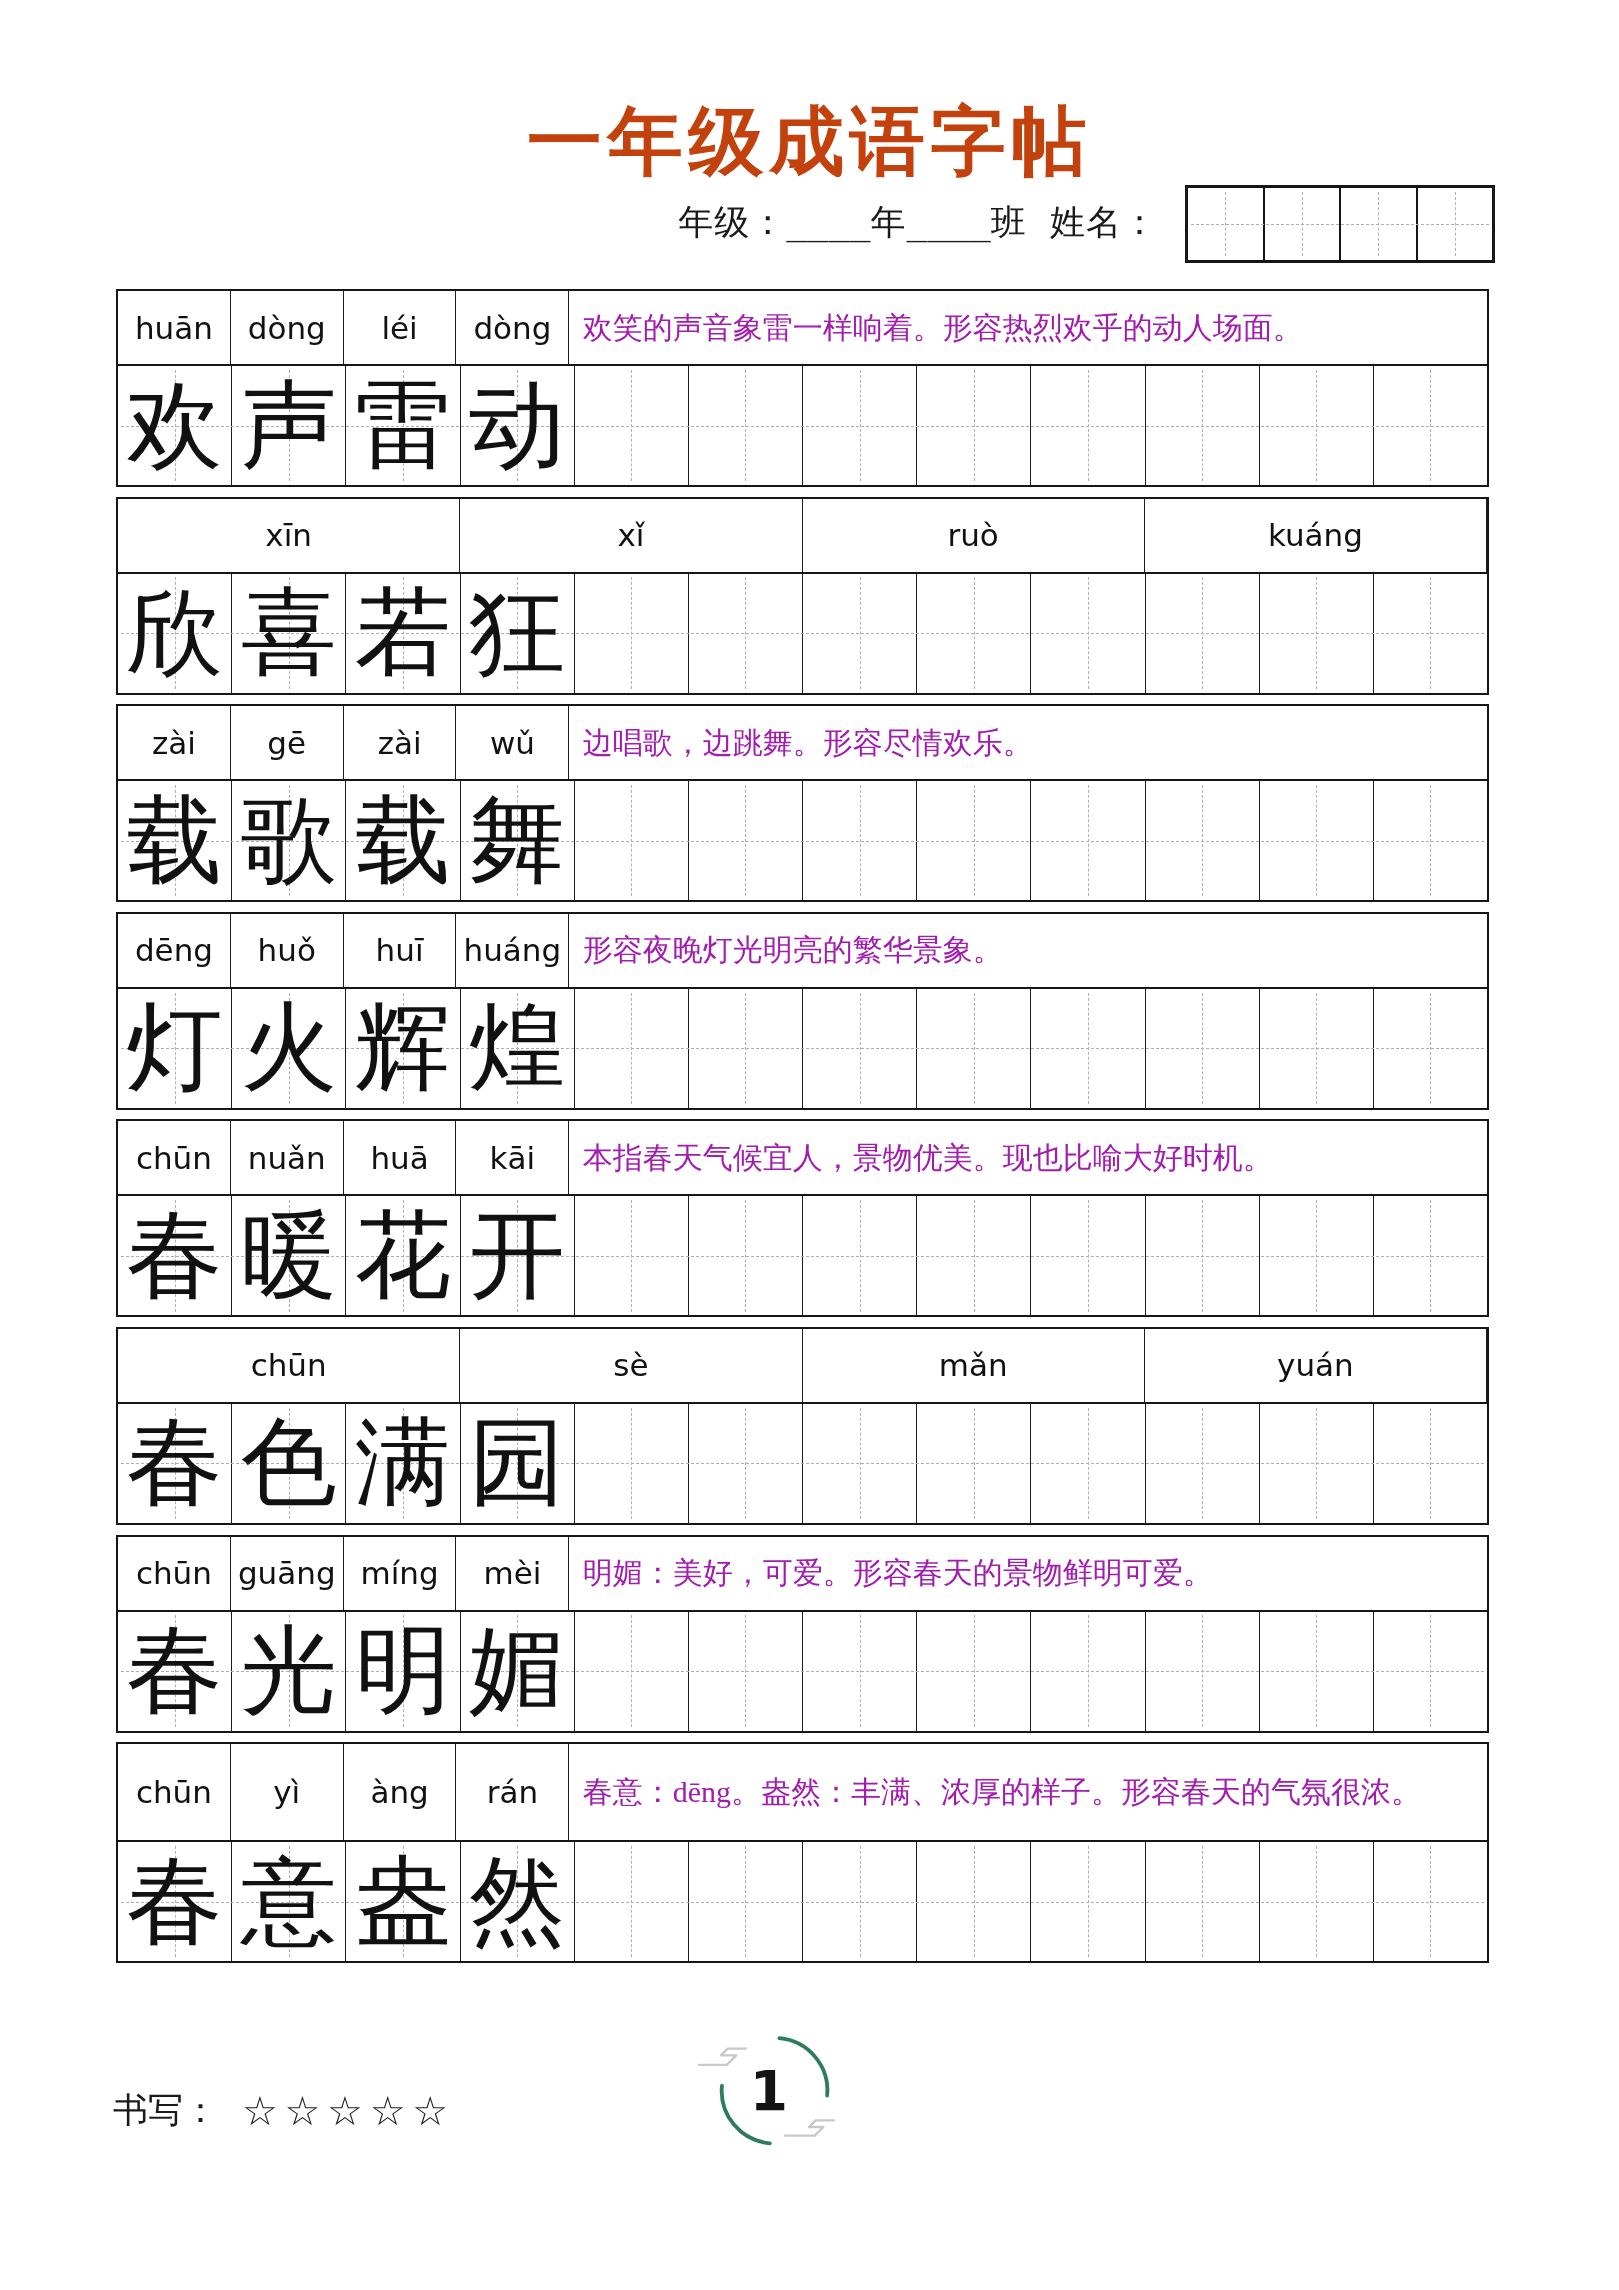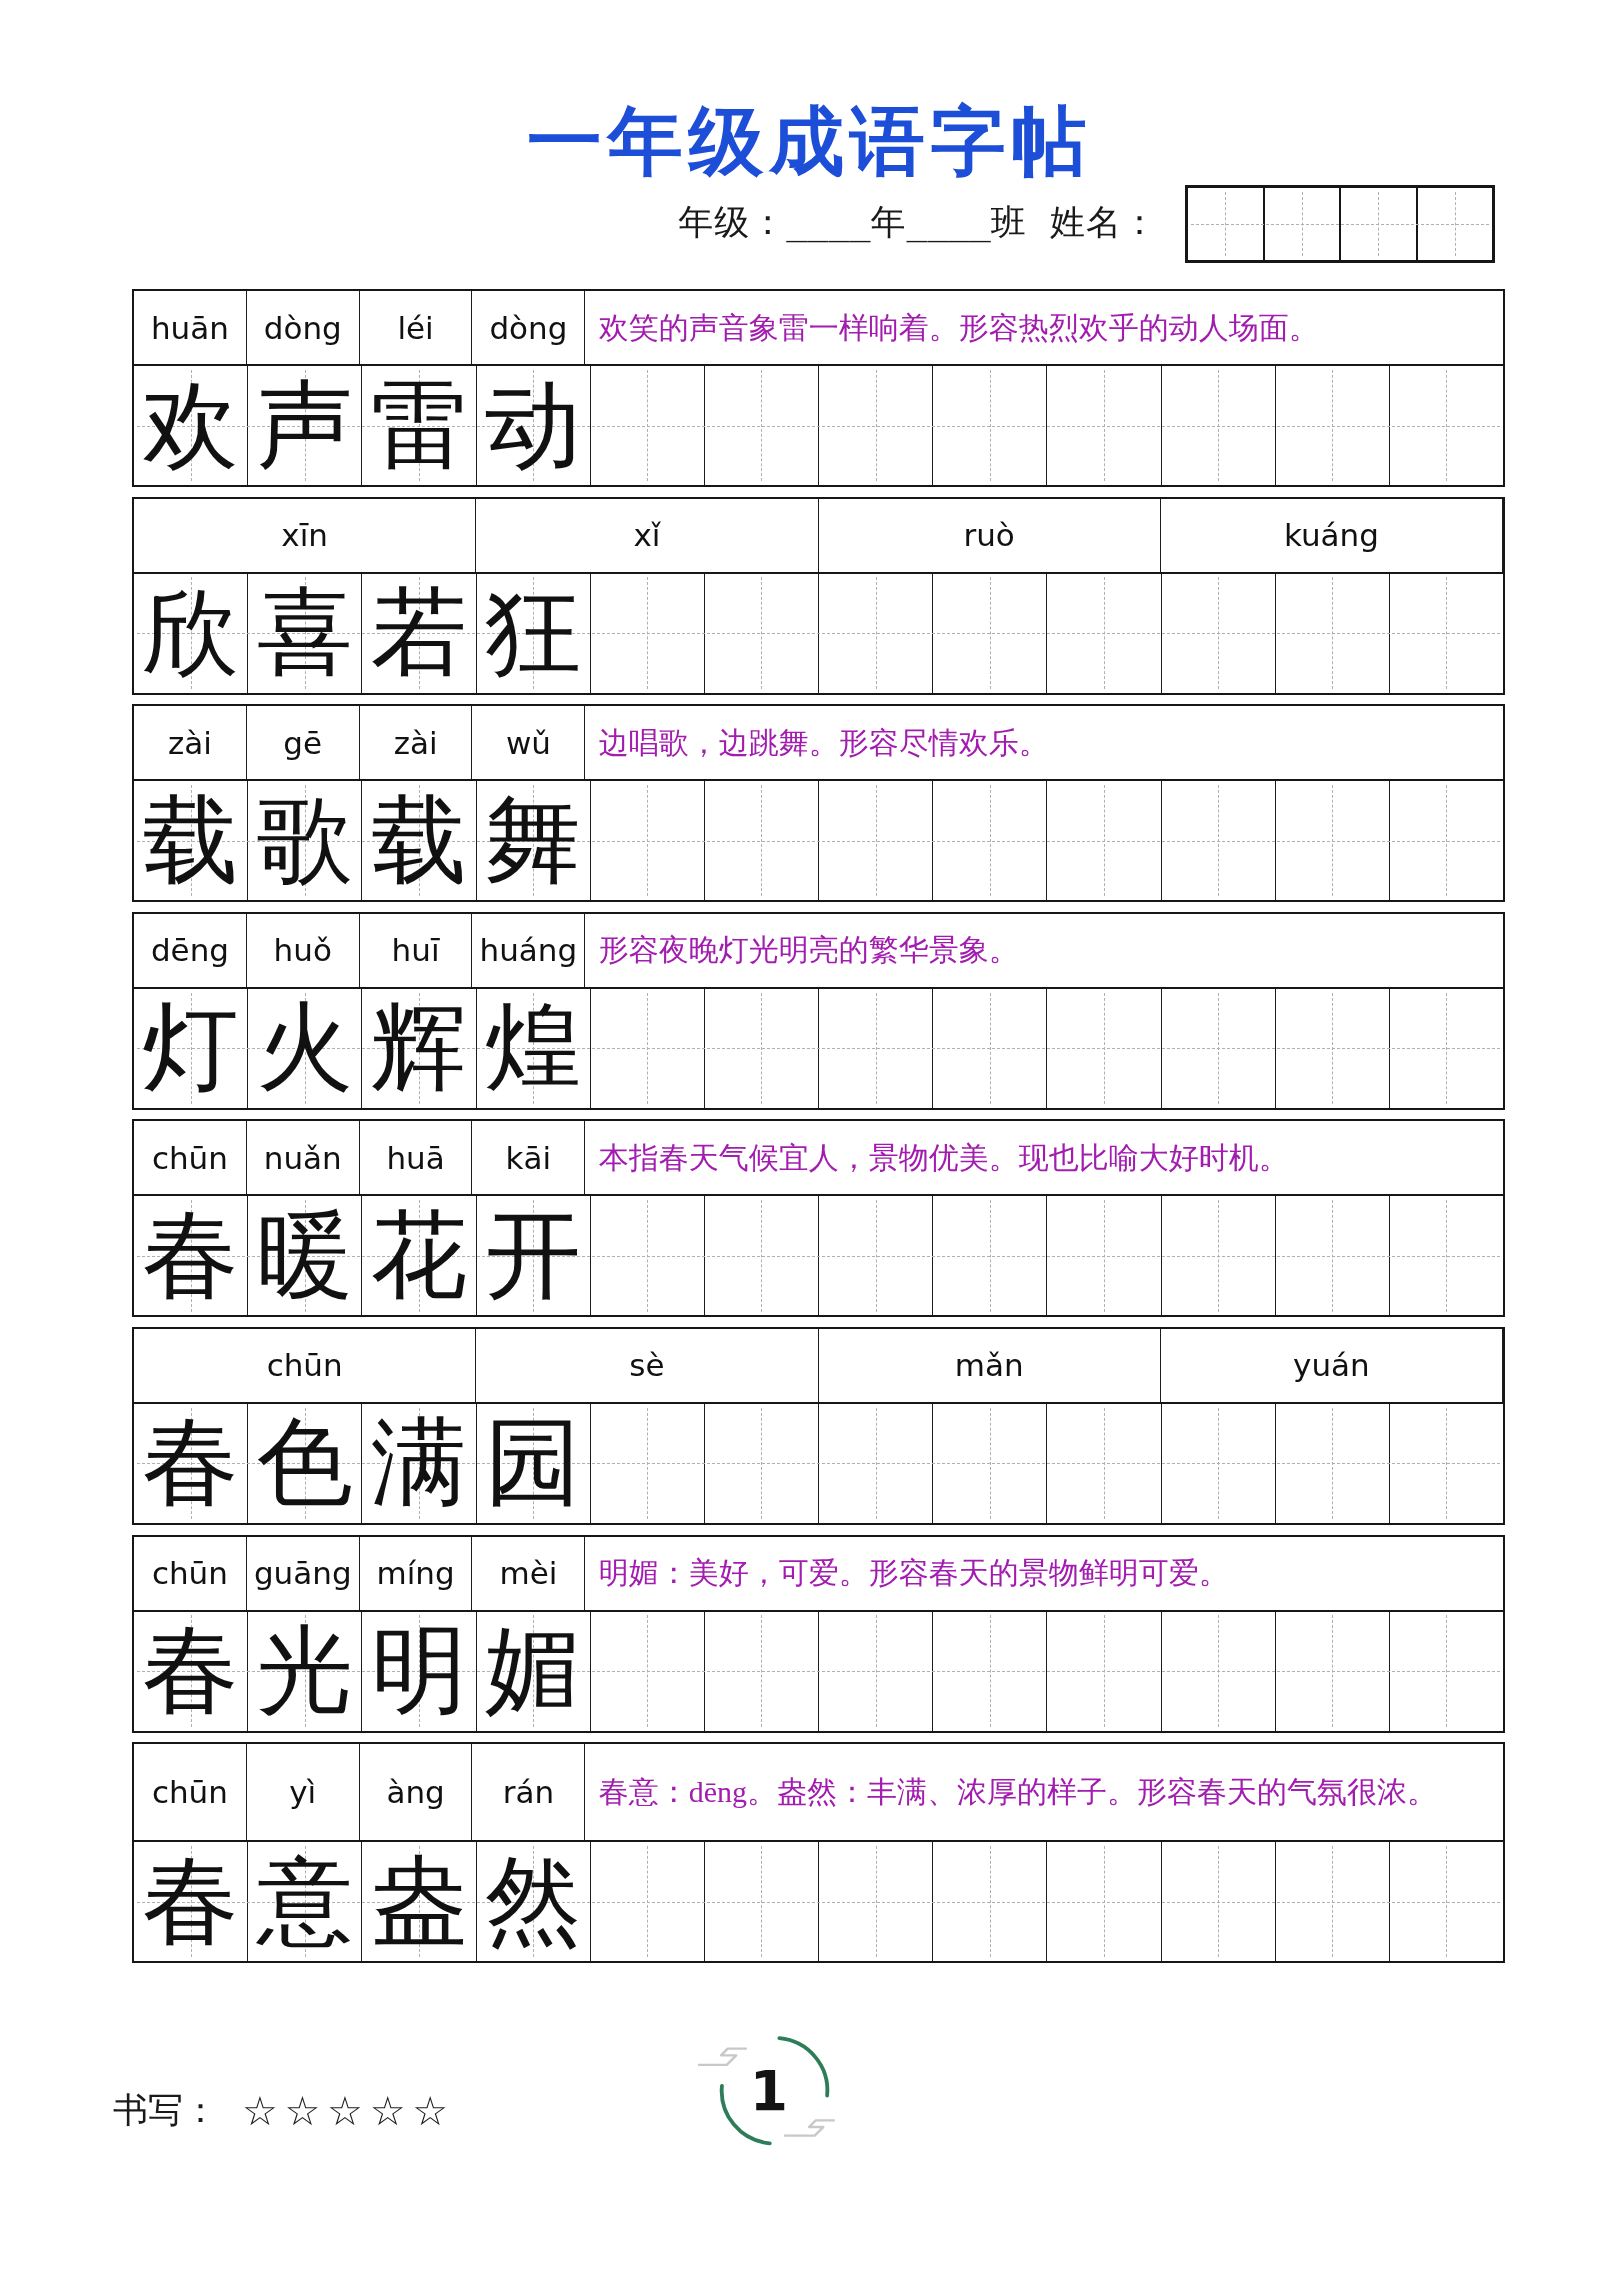--- a/index.html
+++ b/index.html
@@ -13,21 +13,21 @@
     color:#1a1a1a;
     overflow:hidden;
   }
 
   
   .title {
     position:absolute; top:92px; left:0; right:0;
     text-align:center;
     font-size:75px; font-weight:bold;
     letter-spacing:5.7px;
-    color:#1d4ed8;
+    color:#c2410c;
   }
   .header-line {
     position:absolute; top:185px; right:124px;
     display:flex; align-items:center; gap:27px;
     white-space:nowrap;
   }
   .grade-text { font-size:35px; letter-spacing:1px; padding-bottom:3.8px; }
   .grade-text .blank { letter-spacing:0; font-family:"DejaVu Sans Mono", monospace; }
   .name-grid {
     position:relative;
@@ -41,21 +41,21 @@
   .name-cell::before {
     content:""; position:absolute; left:50%; top:3.8px; bottom:3.8px;
     border-left:1.9px dashed #b0b0b0;
   }
   .name-grid::after {
     content:""; position:absolute; left:2.9px; right:2.9px; top:50%;
     border-top:1.9px dashed #b0b0b0;
   }
 
   
-  .blocks { position:absolute; top:289px; left:132px; width:1373px; }
+  .blocks { position:absolute; top:289px; left:116px; width:1373px; }
   .block {
     border:2.9px solid #161616;
     margin-bottom:9.6px;
     background:#fff;
   }
   .pinyin-row {
     display:flex;
     height:75px;
     border-bottom:2.9px solid #161616;
   }

